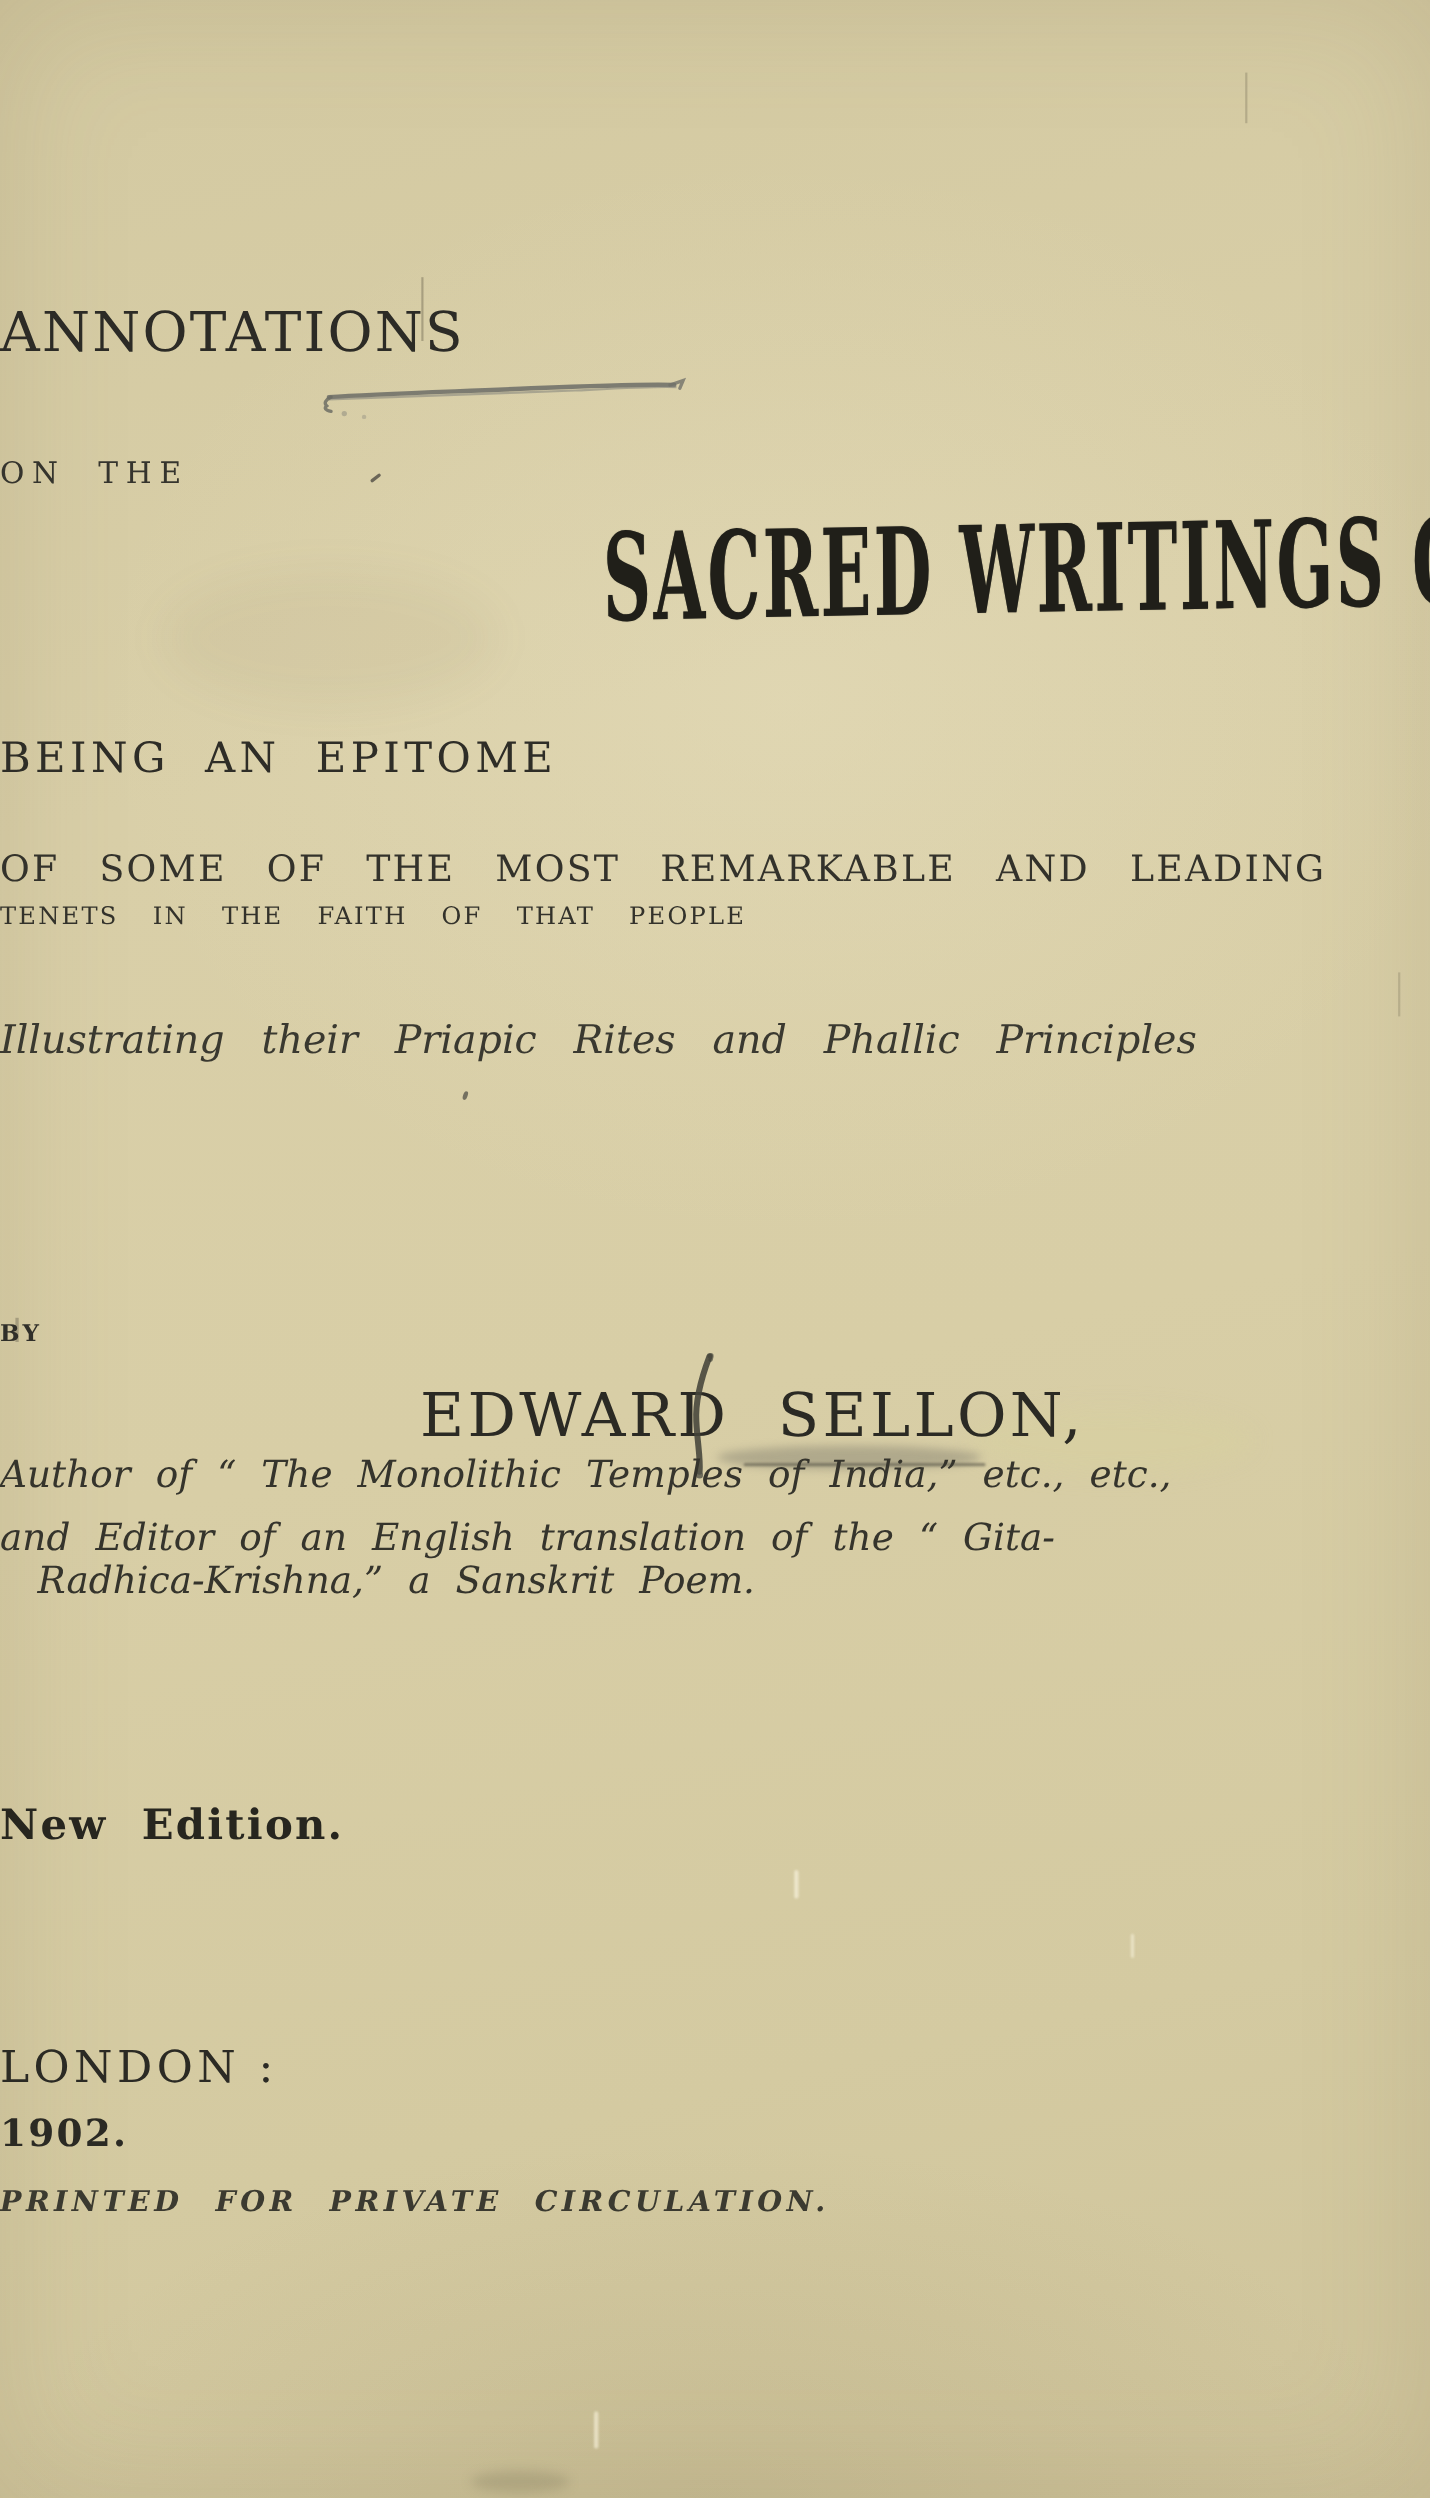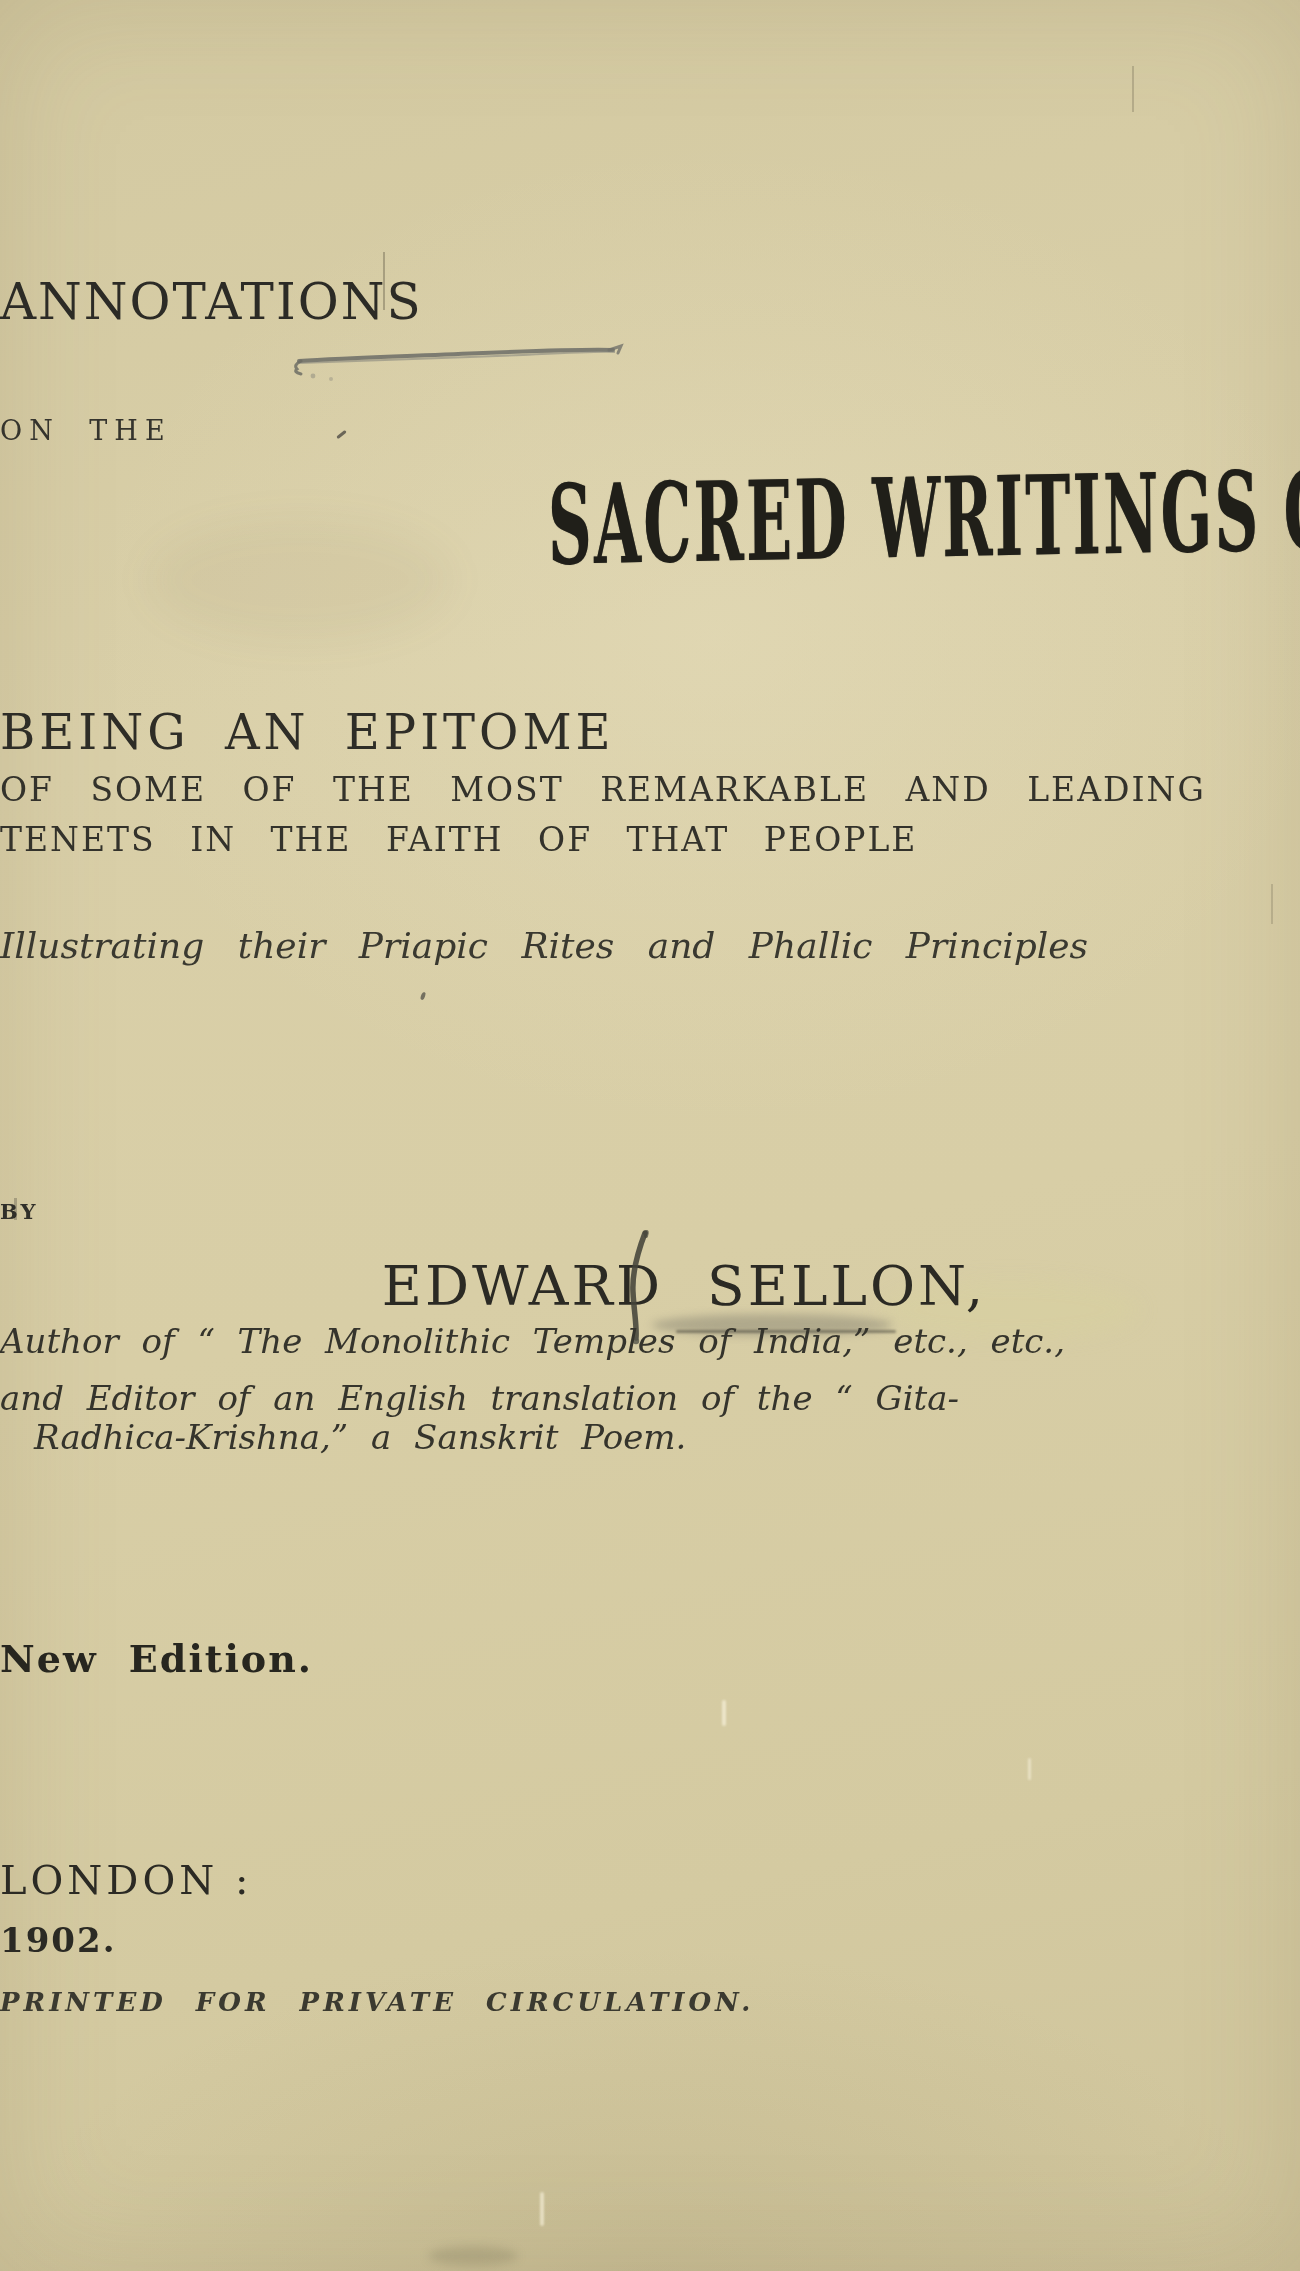--- a/index.html
+++ b/index.html
@@ -22,23 +22,23 @@
   }
   .header-title{top:277px;font-size:50px;letter-spacing:2px;color:#2c2b26;}
   .onthe{top:390px;font-size:27px;letter-spacing:7px;word-spacing:14px;color:#35342d;margin-top:27px;}
   .maintitle{top:458px;}
   .maintitle .squeeze{
     display:inline-block;white-space:nowrap;
     font-size:110px;font-weight:700;letter-spacing:4px;
     transform:scaleX(.55) rotate(-0.6deg);transform-origin:50% 50%;
     color:#201f19;text-shadow:0 0 1px rgba(32,31,25,.6);
   }
-  .epitome{top:708px;font-size:48px;letter-spacing:4px;word-spacing:16px;color:#2e2d27;}
+  .epitome{top:670px;font-size:38px;letter-spacing:4px;word-spacing:16px;color:#2e2d27;}
   .desc1{top:773px;font-size:33px;letter-spacing:2px;word-spacing:24px;color:#33322b;}
-  .desc2{top:823px;font-size:33px;letter-spacing:2px;word-spacing:22px;color:#33322b;}
+  .desc2{top:823px;font-size:22px;letter-spacing:2px;word-spacing:22px;color:#33322b;}
   .illus{top:928px;font-size:36px;font-style:italic;word-spacing:22px;color:#3a3930;}
   .byline{top:1201px;font-size:21px;font-weight:700;letter-spacing:3px;color:#302f29;}
   .author-row{
     position:absolute;top:1259px;left:0;width:1300px;
     display:flex;justify-content:center;align-items:flex-start;gap:44px;
     font-size:55px;line-height:1;letter-spacing:3px;color:#2b2a24;margin-left:34px;
   }
   .credit1{top:1324px;}
   .credit2{top:1381px;}
   .credit3{top:1420px;padding-left:34px;}

